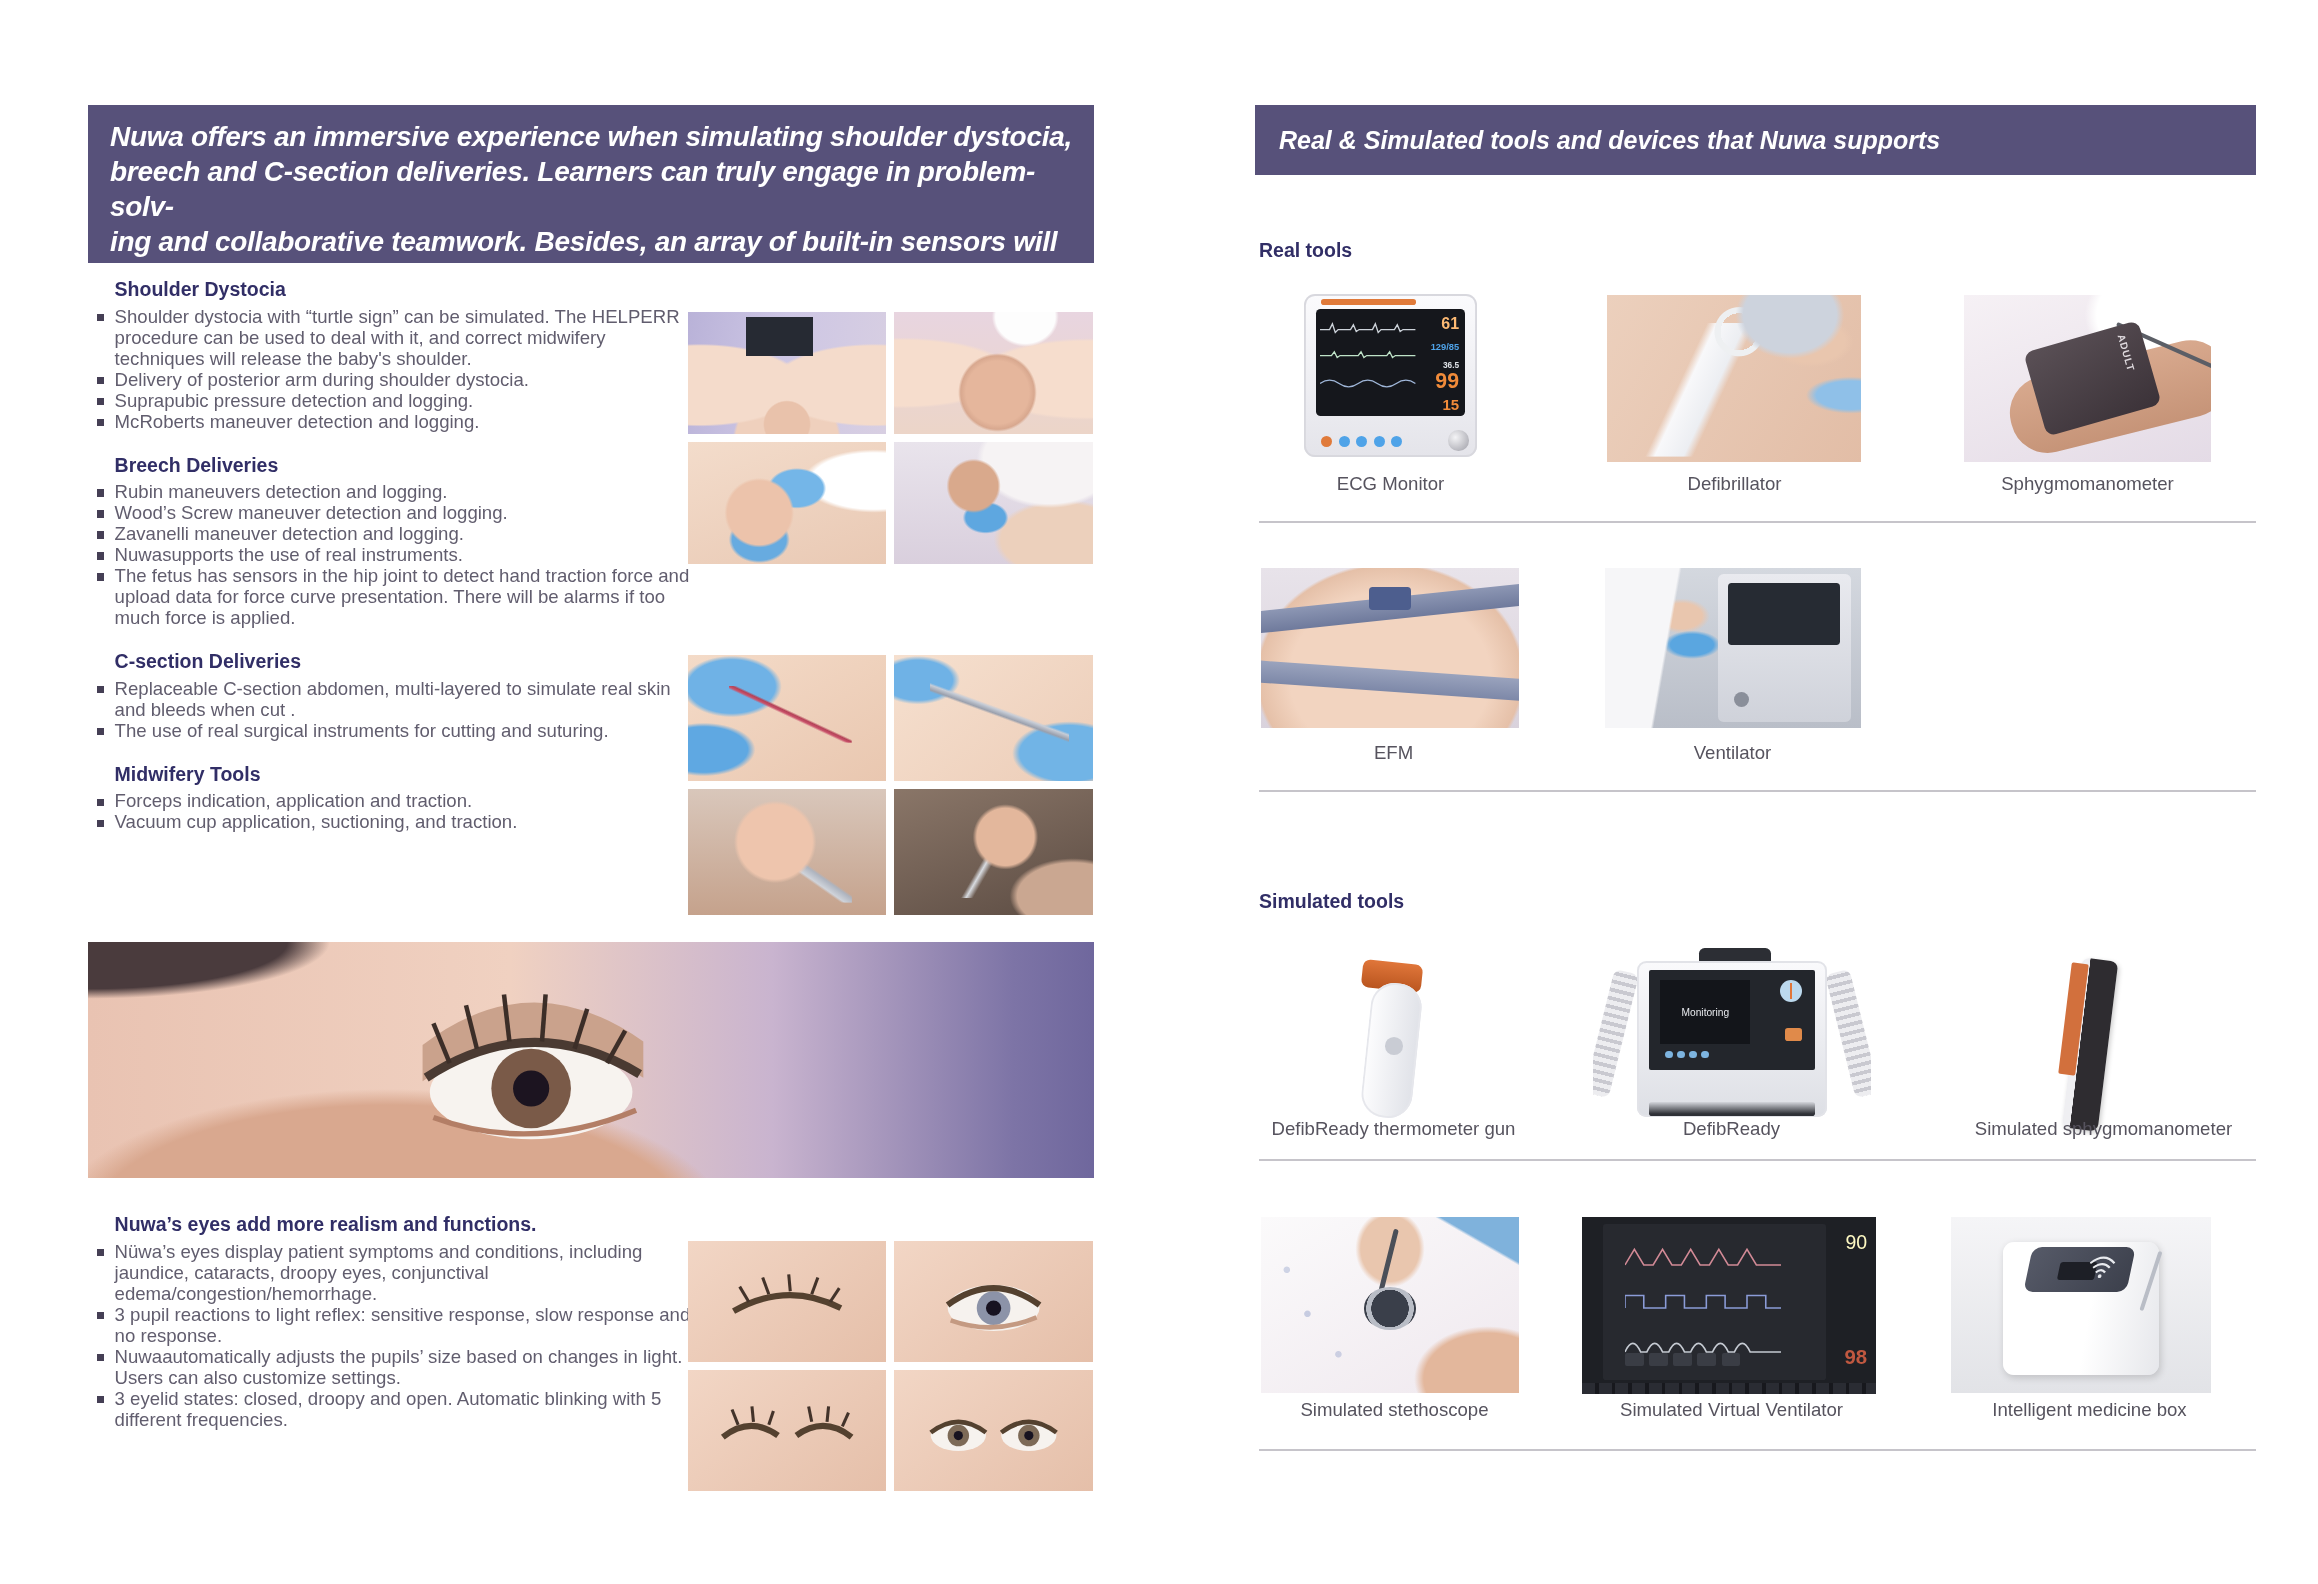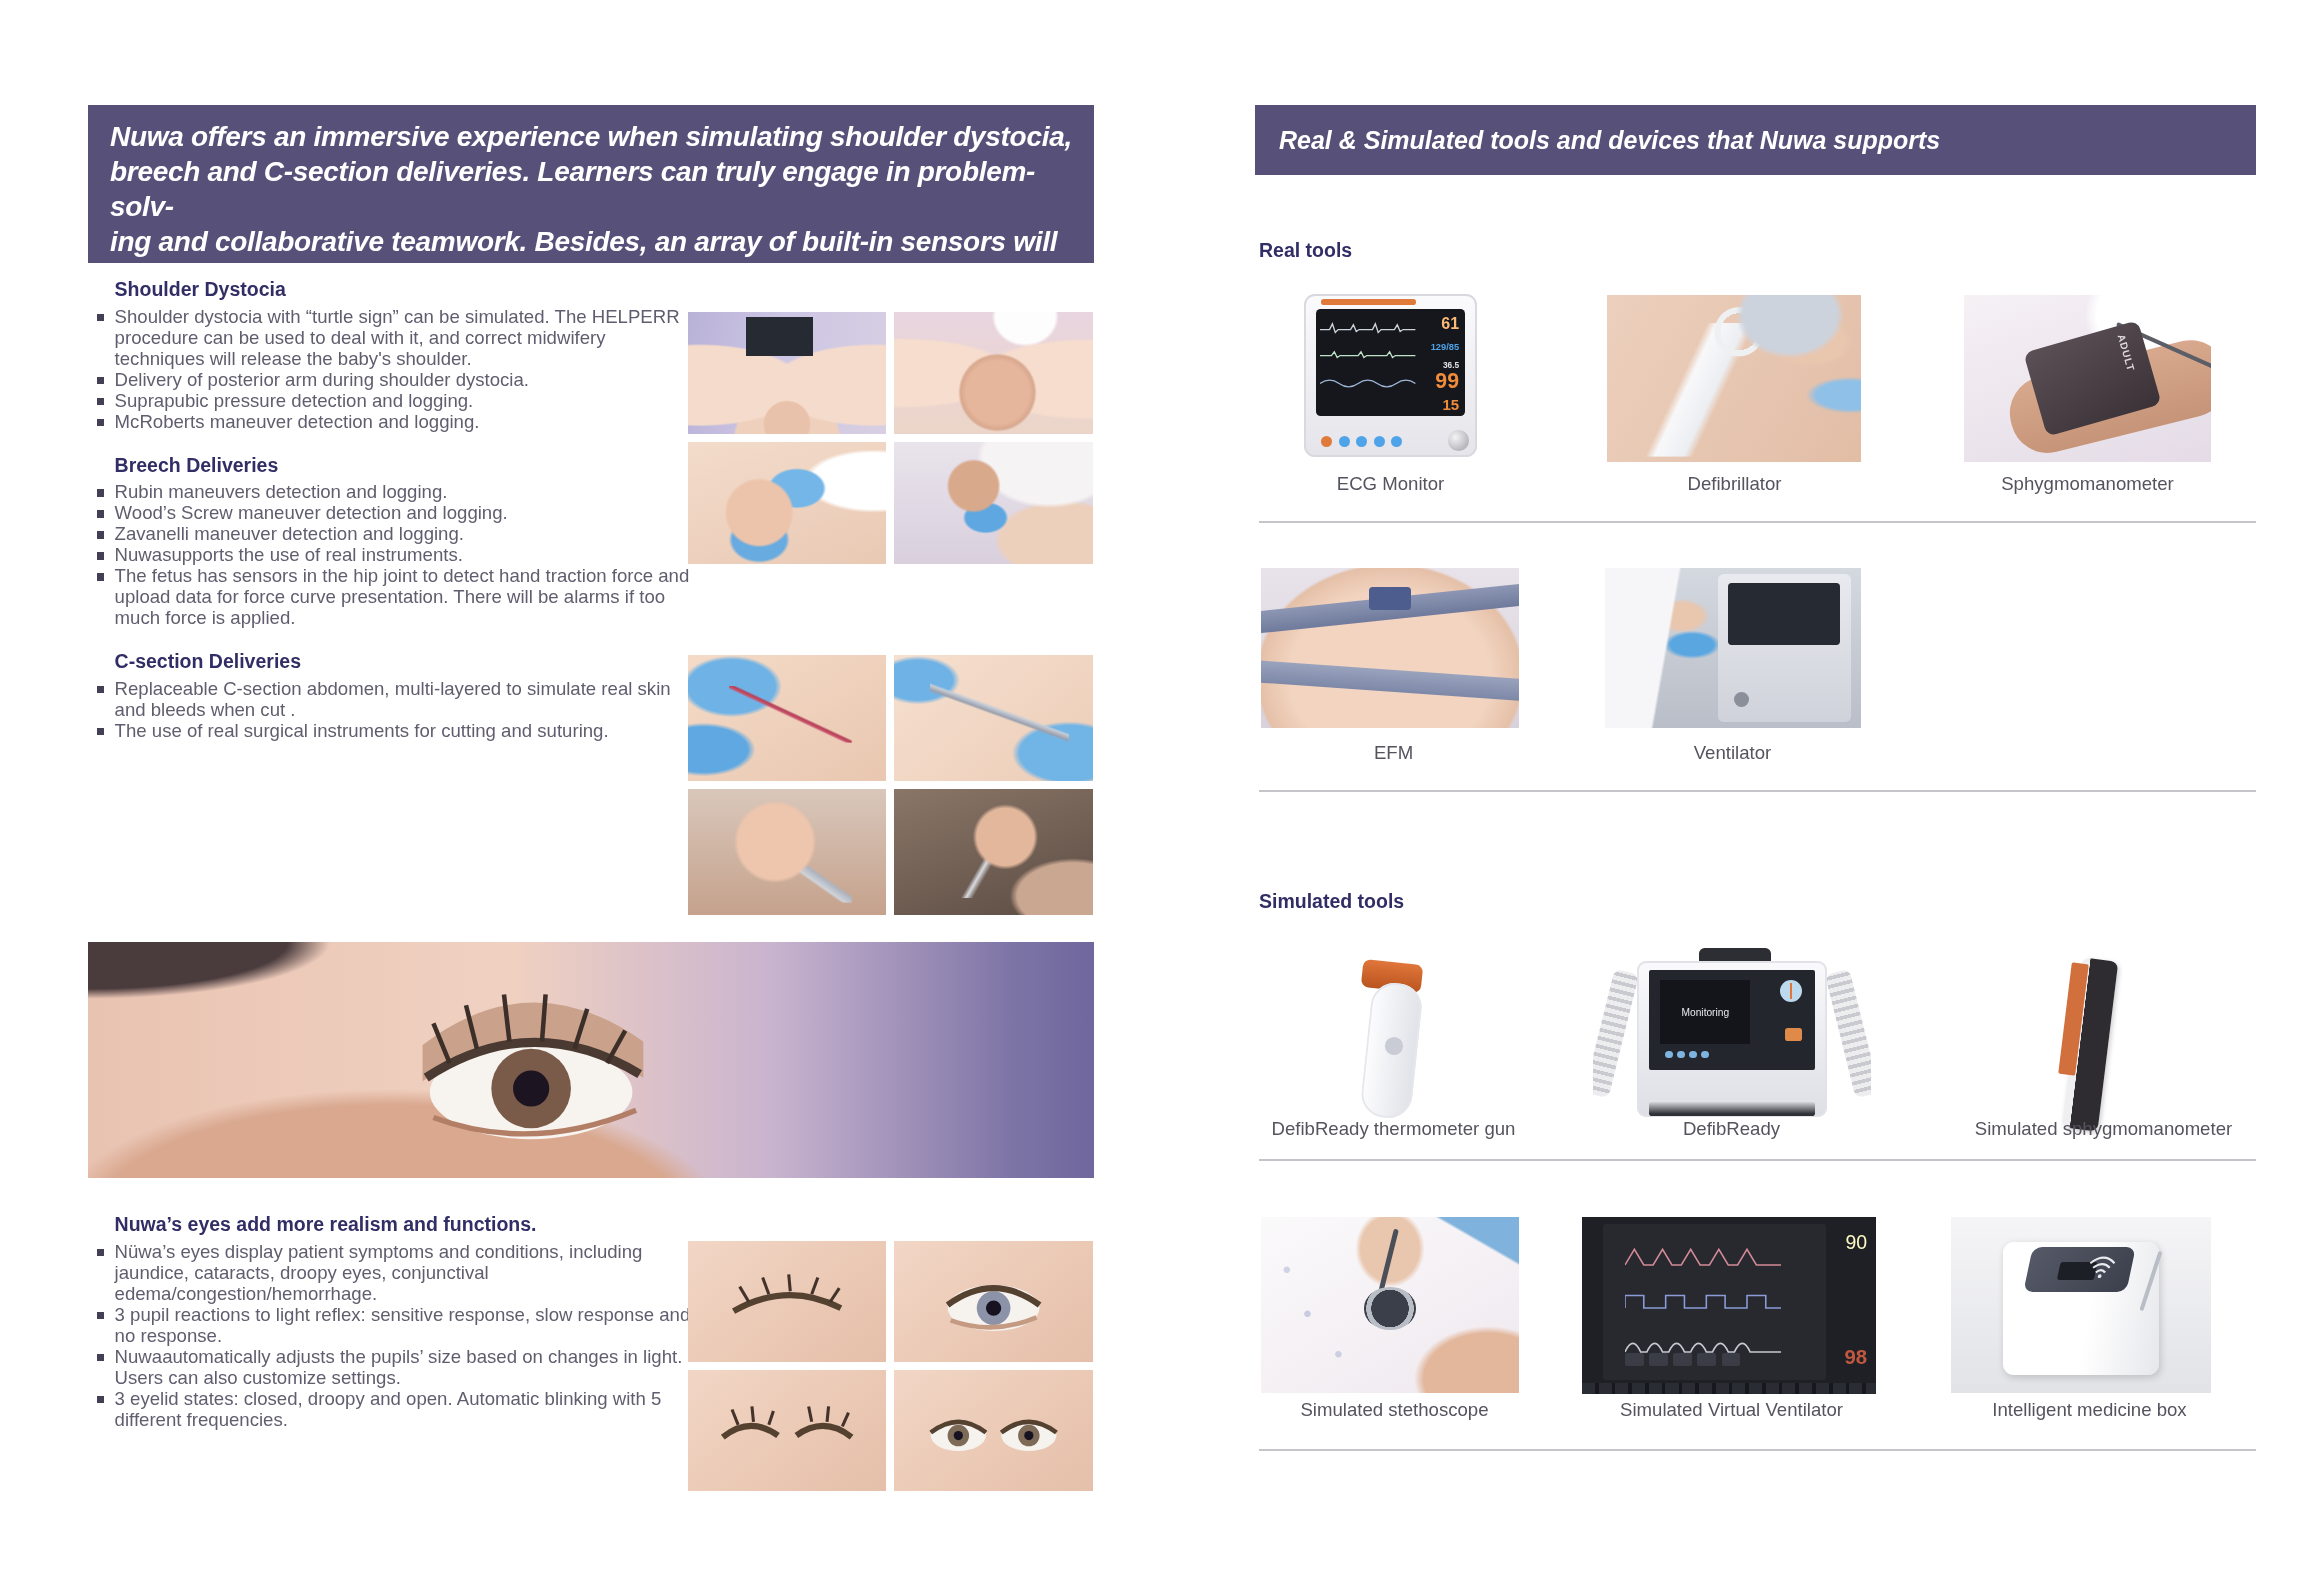--- a/index.html
+++ b/index.html
@@ -230,20 +230,27 @@
           <li>The fetus has sensors in the hip joint to detect hand traction force and upload data for force curve presentation. There will be alarms if too much force is applied.</li>
         </ul>
     </section>
     <section class="tsec">
       <h3>C-section Deliveries</h3>
       <ul>
           <li>Replaceable C-section abdomen, multi-layered to simulate real skin and bleeds when cut .</li>
           <li>The use of real surgical instruments for cutting and suturing.</li>
         </ul>
     </section>
+    <section class="tsec">
+      <h3>Midwifery Tools</h3>
+      <ul>
+          <li>Forceps indication, application and traction.</li>
+          <li>Vacuum cup application, suctioning, and traction.</li>
+        </ul>
+    </section>
   </div>
 
   <div class="pgrid g-a">
     <div class="ph pa1"></div>
     <div class="ph pa2"></div>
     <div class="ph pa3"></div>
     <div class="ph pa4"></div>
   </div>
 
   <div class="pgrid g-b">

